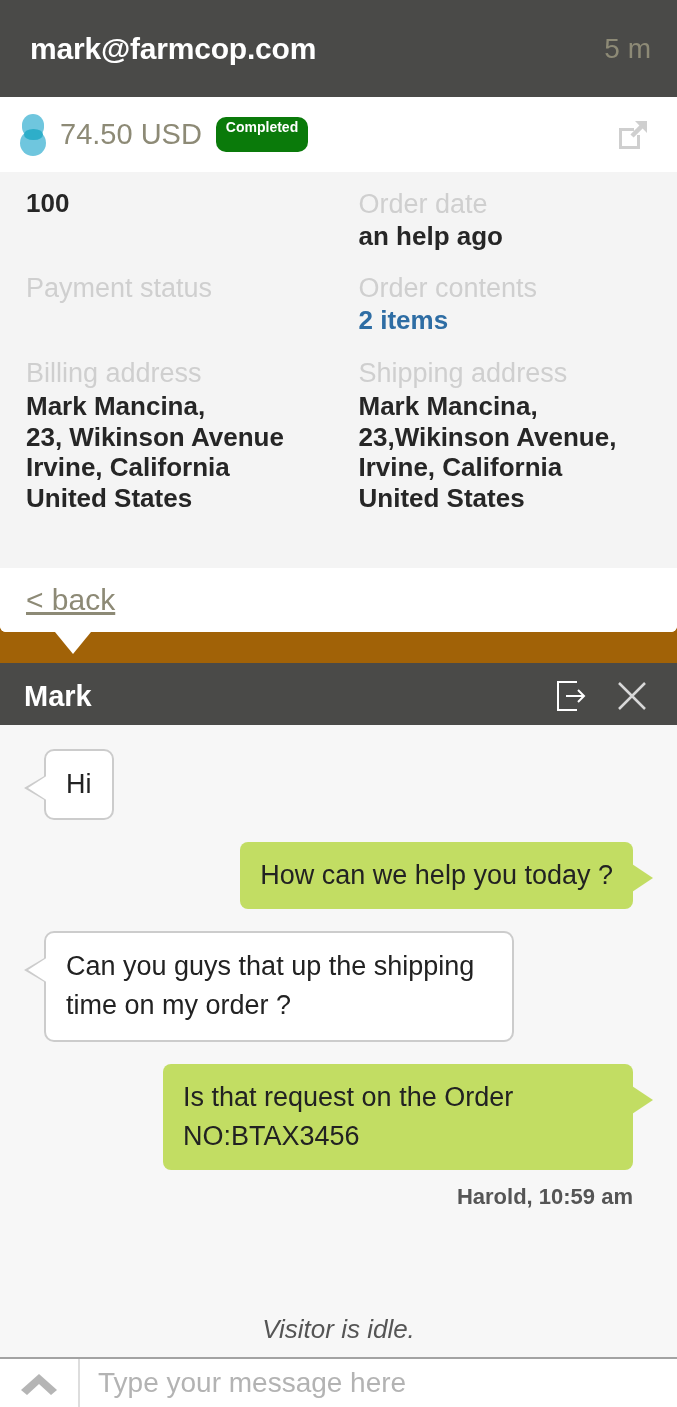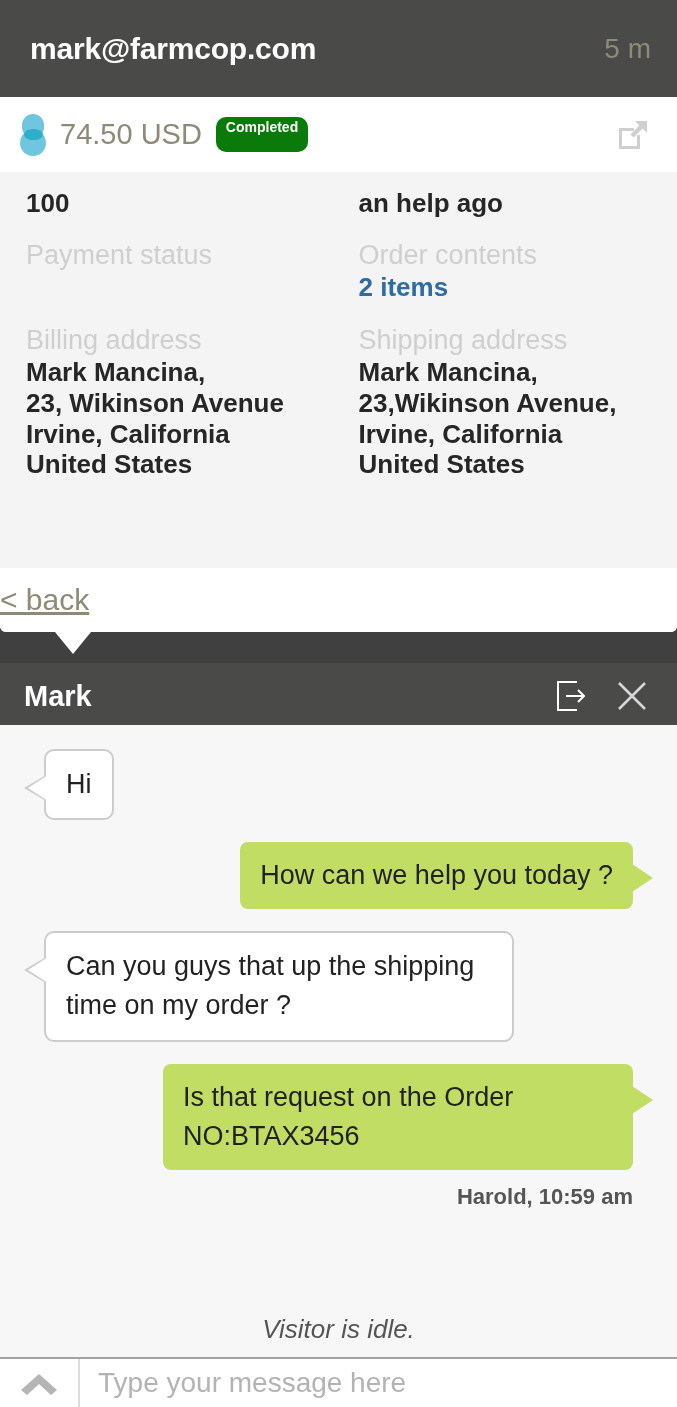--- a/index.html
+++ b/index.html
@@ -8,21 +8,21 @@
     height: 1407px;
     background: #000000;
     font-family: "Liberation Sans", sans-serif;
     overflow: hidden;
   }
 
   #app {
     position: relative;
     width: 677px;
     height: 1407px;
-    background: #404040;
+    background: #a16207;
     text-decoration: underline;
   }
 
   
   .order-panel {
     position: absolute;
     top: 0; left: 0;
     width: 677px;
     height: 632px;
     background: #ffffff;
@@ -139,20 +139,21 @@
   .detail-value.empty { min-height: 32px; }
   .detail-block { margin-bottom: 20px; }
   .addr-line { display: block; }
 
   .order-footer {
     position: relative;
     height: 64px;
     background: #ffffff;
     display: flex;
     align-items: center;
+    padding-left: 26px;
     border-radius: 0 0 6px 6px;
   }
   .back-link {
     color: #8d8a76;
     font-size: 30px;
     text-decoration: underline;
     cursor: pointer;
   }
   .card-tail {
     position: absolute;
@@ -332,20 +333,21 @@
     <div class="order-details">
 
       <div class="detail-row">
         <div class="detail-col">
           <div class="detail-block">
             <div class="detail-value">100</div>
           </div>
         </div>
         <div class="detail-col right">
           <div class="detail-block">
+            <div class="detail-label">Order date</div>
             <div class="detail-value">an help ago</div>
           </div>
         </div>
       </div>
 
       <div class="detail-row">
         <div class="detail-col">
           <div class="detail-block">
             <div class="detail-label">Payment status</div>
             <div class="detail-value empty"></div>

